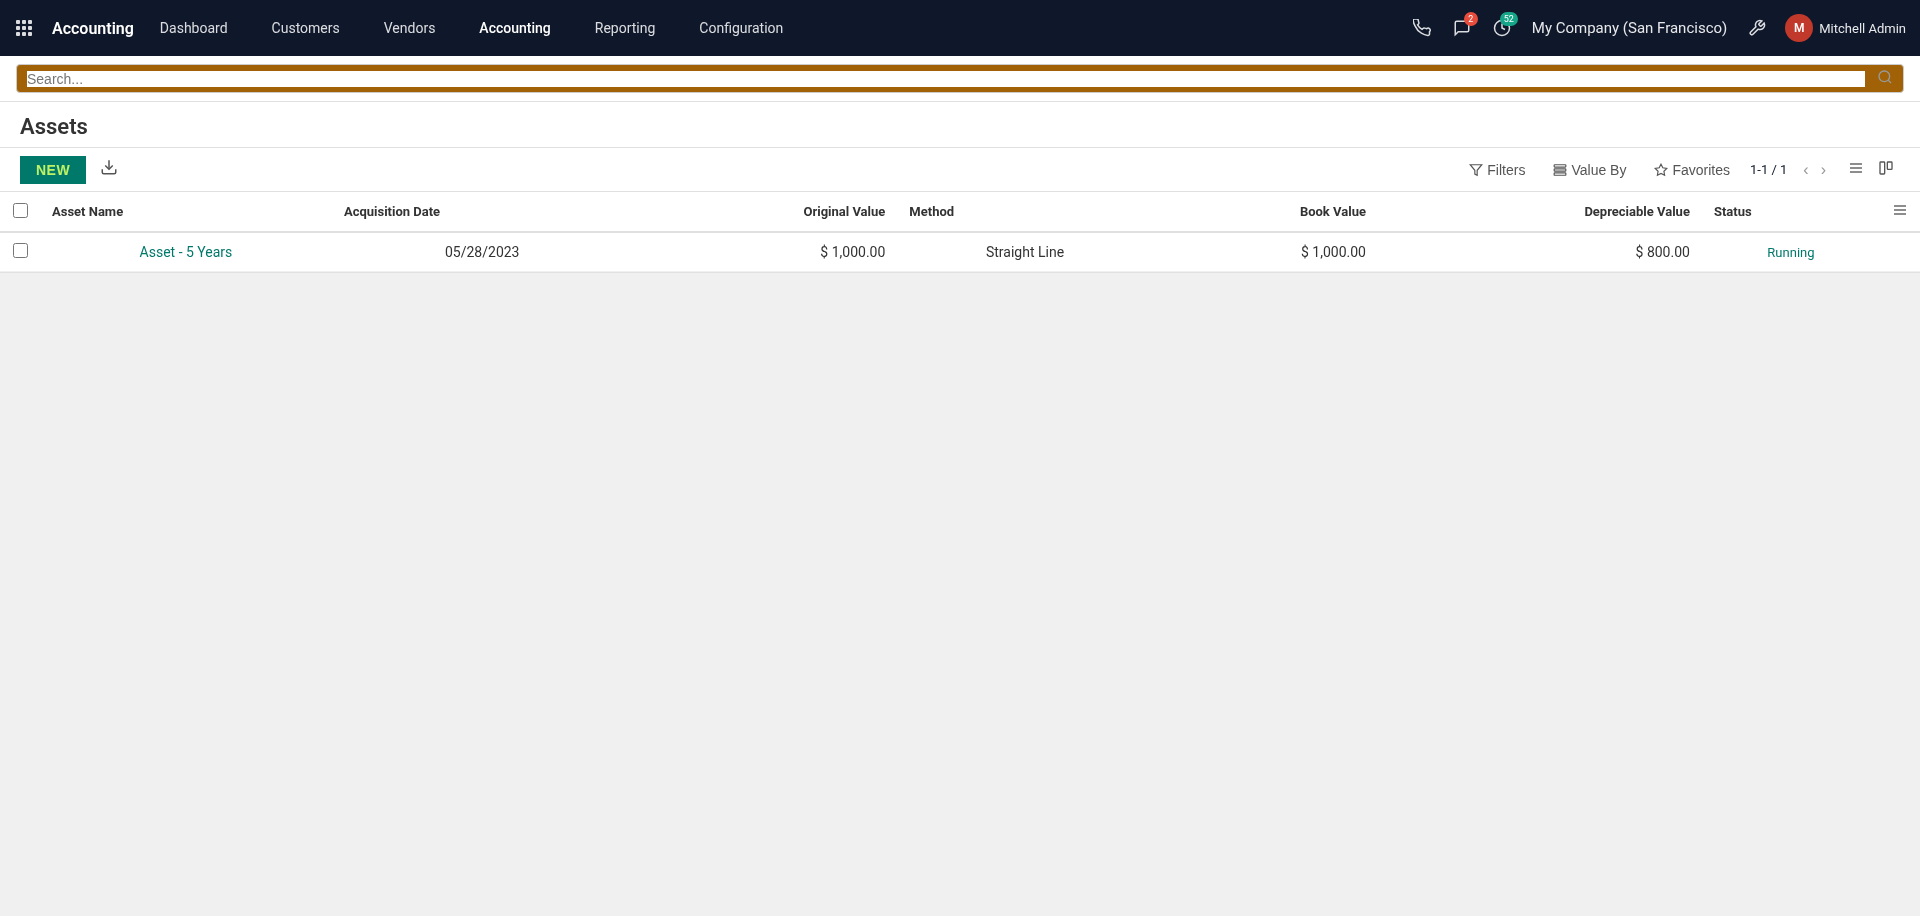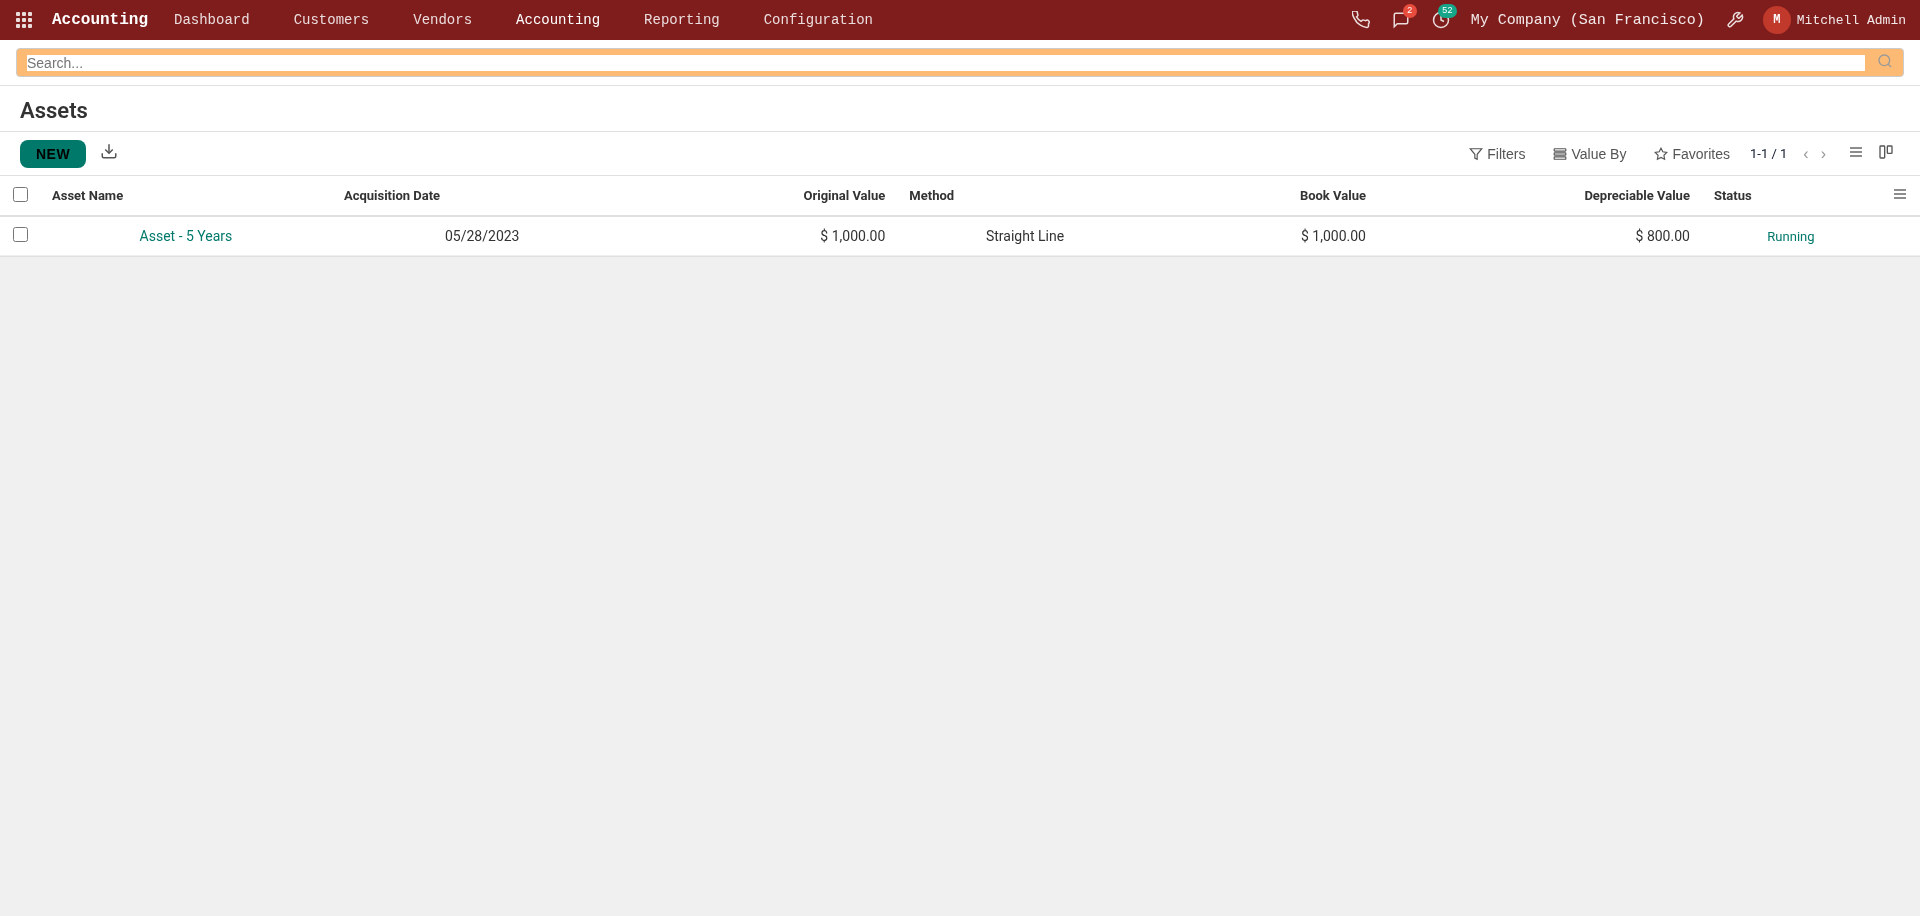--- a/index.html
+++ b/index.html
@@ -1,27 +1,26 @@
 <!DOCTYPE html>
 <html><head>
   <meta charset="utf-8">
   <style>
     * { margin: 0; padding: 0; box-sizing: border-box; }
     body { font-family: -apple-system, BlinkMacSystemFont, 'Segoe UI', Roboto, sans-serif; font-size: 14px; background: #f0f0f0; }
 
     
     .navbar {
-      background: #7f1d1d;
+      background: #0f172a;
       color: #fff;
-      height: 40px;
+      height: 56px;
       display: flex;
       align-items: center;
       padding: 0 8px;
       gap: 0;
-      font-family: Liberation Mono, monospace;
     }
     .navbar-apps-icon {
       width: 32px;
       height: 40px;
       display: flex;
       align-items: center;
       justify-content: center;
       cursor: pointer;
     }
     .navbar-brand {
@@ -121,21 +120,21 @@
       display: flex;
       align-items: center;
     }
     .search-input-wrap {
       flex: 1;
       display: flex;
       align-items: center;
       border: 1px solid #ccc;
       border-radius: 4px;
       padding: 4px 10px;
-      background: #fdba74;
+      background: #a16207;
       gap: 12px;
     }
     .search-input-wrap input {
       border: none;
       outline: none;
       flex: 1;
       font-size: 14px;
       color: #666;
     }
     .search-icon-right {
@@ -167,23 +166,23 @@
       align-items: center;
       justify-content: space-between;
     }
     .toolbar-left {
       display: flex;
       align-items: center;
       gap: 8px;
     }
     .btn-new {
       background: #00796b;
-      color: #000000;
+      color: #bef264;
       border: none;
-      border-radius: 8px;
+      border-radius: 0;
       padding: 6px 16px;
       font-size: 14px;
       font-weight: 600;
       cursor: pointer;
       letter-spacing: 0.5px;
     }
     .btn-download {
       background: transparent;
       border: none;
       color: #555;

